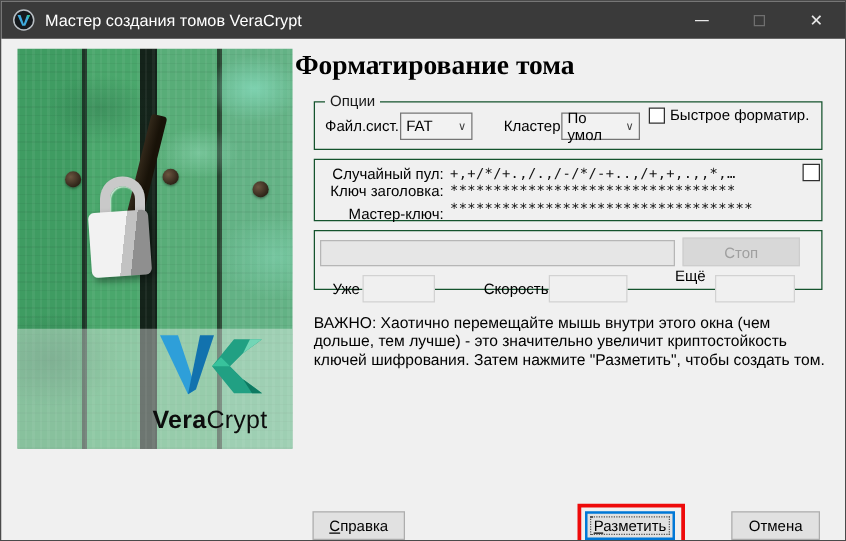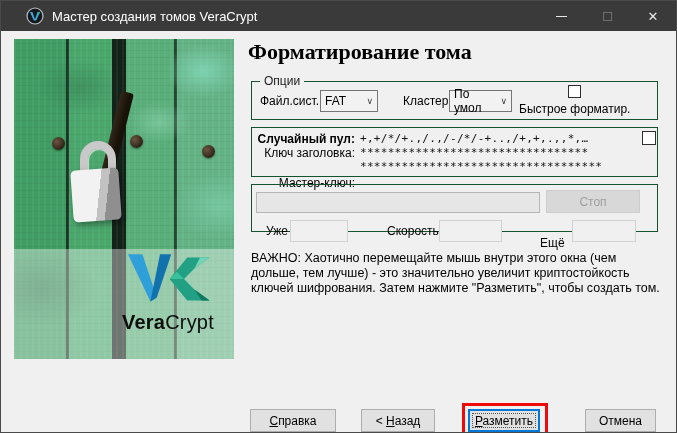--- a/index.html
+++ b/index.html
@@ -7,21 +7,21 @@
   #window {
     position:relative; width:677px; height:433px;
     background:#f0f0f0; overflow:hidden;
     border:1px solid #4a4a4a;
     font-family:"Liberation Sans", sans-serif;
     font-size:12px; color:#000;
   }
   
   .titlebar {
     position:absolute; left:0; top:0; width:100%; height:30px;
-    background:#3a3a3a; display:flex; align-items:center;padding-left:16px;
+    background:#3a3a3a; display:flex; align-items:center;
   }
   .titlebar .appicon { width:18px; height:18px; margin:0 8px 0 9px; }
   .titlebar .title { color:#ffffff; font-size:13px; }
   .caption-btns { position:absolute; right:0; top:0; height:30px; display:flex; }
   .cap-btn { width:46px; height:30px; display:flex; align-items:center; justify-content:center; }
   .min-glyph { width:11px; height:1px; background:#e8e8e8; display:block; }
   .max-glyph { width:9px; height:9px; border:1px solid #6f6f6f; display:block; }
   .close-glyph { color:#e8e8e8; font-size:13px; line-height:1; }
   
   .door {
@@ -48,43 +48,43 @@
     background:linear-gradient(90deg,#32281a,#181208 70%);
     transform:rotate(14deg); border-radius:3px; }
   .shackle { position:absolute; left:66px; top:102px; width:36px; height:36px;
     border:8px solid #c9c9c9; border-bottom:none;
     border-radius:18px 18px 0 0;
     box-shadow:inset 1px 1px 1px rgba(255,255,255,.7), 1px 1px 2px rgba(0,0,0,.35); }
   .lockbody { position:absolute; left:58px; top:130px; width:48px; height:52px;
     background:linear-gradient(100deg,#f2f2f2 0 55%, #c2c2c2 55% 70%, #8f8f8f 70% 100%);
     border-radius:5px; transform:rotate(-4deg);
     box-shadow:2px 3px 6px rgba(0,0,0,.4); }
-  .overlay { position:absolute; left:0; bottom:0; width:100%; height:110px;
+  .overlay { position:absolute; left:0; bottom:0; width:100%; height:96px;
     background:rgba(255,255,255,.38); }
   .logoblock { position:absolute; left:92px; top:2px; width:124px; text-align:center; }
   .logotext { font-size:20px; color:#0d0d0d; letter-spacing:.2px; margin-top:1px; }
   .logotext .b { font-weight:bold; }
   
-  .heading { position:absolute; left:247px; top:38px;
+  .heading { position:absolute; left:235px; top:38px;
     font-family:"Liberation Serif", serif; font-weight:bold; font-size:22px; color:#000; }
   .groupbox { position:absolute; border:1px solid #14532d; background:transparent; }
   .grouplabel { position:absolute; top:-8px; left:8px; background:#f0f0f0; padding:0 4px;
     font-size:12px; color:#1a1a1a; white-space:nowrap; }
   .gb-options  { left:250px; top:80px;  width:407px; height:39px; }
   .gb-pool     { left:250px; top:126px; width:407px; height:50px; }
   .gb-progress { left:250px; top:183px; width:407px; height:48px; }
   .gb-entropy  { left:250px; top:352px; width:407px; height:37px; }
   .lbl { position:absolute; font-size:12px; color:#000; white-space:nowrap; }
   
   .combo { position:absolute; height:22px; background:#f2f2f2;
     border:1px solid #767676; display:flex; align-items:center;
     padding:0 4px; font-size:12px; }
   .combo .chev { margin-left:auto; font-size:9px; color:#404040; padding-left:6px; }
   
-  .checkrow { position:absolute; display:flex; align-items:center; gap:4px;flex-direction:column; }
+  .checkrow { position:absolute; display:flex; align-items:center; gap:4px; }
   .checkbox { width:13px; height:13px; background:#fff; border:1px solid #2f2f2f; flex:0 0 auto; }
   
   .pool-label { position:absolute; right:302px; text-align:right; font-size:12px; }
   .pool-value { position:absolute; left:108px; font-family:"DejaVu Sans Mono", monospace;
     font-size:11px; letter-spacing:.3px; color:#111; white-space:nowrap; }
   
   .bar { position:absolute; border:1px solid #b6b6b6; background:#e6e6e6; overflow:hidden; }
   .bar .fill { height:100%; background:#0cb02c; width:0; }
   
   .btn { position:absolute; height:23px; background:#e1e1e1; border:1px solid #adadad;
@@ -162,52 +162,49 @@
       <span>По умол</span>
       <span class="chev">∨</span>
     </div>
     <div class="checkrow" style="left:267px; top:3px;">
       <span class="checkbox"></span>
       <span>Быстрое форматир.</span>
     </div>
   </div>
 
   <div class="groupbox gb-pool">
-    <span class="pool-label" style="top:4px;font-weight:bold;">Случайный пул:</span>
+    <span class="pool-label" style="top:4px;">Случайный пул:</span>
     <span class="pool-value" style="top:4px;">+,+/*/+.,/.,/-/*/-+..,/+,+,.,,*,…</span>
     <span class="pool-label" style="top:18px;">Ключ заголовка:</span>
     <span class="pool-value" style="top:18px;">*********************************</span>
-    <span class="pool-label" style="top:48px;margin-left:12px;">Мастер-ключ:</span>
+    <span class="pool-label" style="top:36px;margin-left:12px;">Мастер-ключ:</span>
     <span class="pool-value" style="top:32px;">***********************************</span>
     <span class="checkbox" style="position:absolute; left:390px; top:3px; width:14px; height:14px;"></span>
   </div>
 
   <div class="groupbox gb-progress">
     <div class="bar" style="left:4px; top:7px; width:284px; height:21px;">
       <div class="fill" style="width: 0%;"></div>
     </div>
     <div class="btn btn-disabled" style="left:294px; top:5px; width:94px;">
       <span>Стоп</span>
     </div>
     <span class="lbl" style="left:14px; top:39px;">Уже</span>
     <div class="field" style="left:38px; top:35px; width:58px;"></div>
     <span class="lbl" style="left:135px; top:39px;">Скорость</span>
     <div class="field" style="left:187px; top:35px; width:63px;"></div>
-    <span class="lbl" style="left:288px; top:51px;text-align:right;">Ещё</span>
+    <span class="lbl" style="left:288px; top:29px;text-align:right;">Ещё</span>
     <div class="field" style="left:320px; top:35px; width:64px;"></div>
   </div>
 
   <div class="notice">ВАЖНО: Хаотично перемещайте мышь внутри этого окна (чем дольше, тем лучше) - это значительно увеличит криптостойкость ключей шифрования. Затем нажмите "Разметить", чтобы создать том.</div>
 
 
-  <div class="btn" style="left:249px; top:408px; width:86px;">
+  <div class="btn" style="left:249px; top:408px; width:74px;">
     <span><span class="u">С</span><span>правка</span></span>
-  </div>
-  <div class="btn" style="left:360px; top:408px; width:74px;">
-    <span><span>&lt; </span><span class="u">Н</span><span>азад</span></span>
   </div>
   <div class="btn btn-default" style="left:467px; top:408px; width:72px;">
     <span><span class="u">Р</span><span>азметить</span></span>
   </div>
   <div class="btn" style="left:584px; top:408px; width:71px;">
     <span>Отмена</span>
   </div>
 
   <div class="annotation"></div>
 

